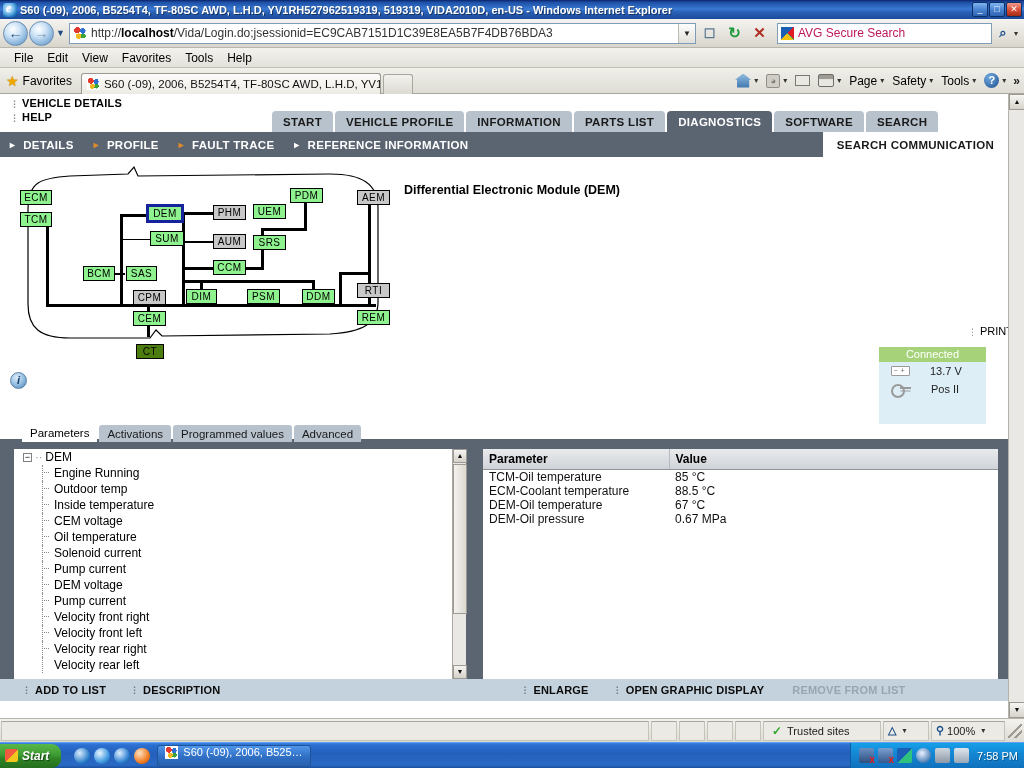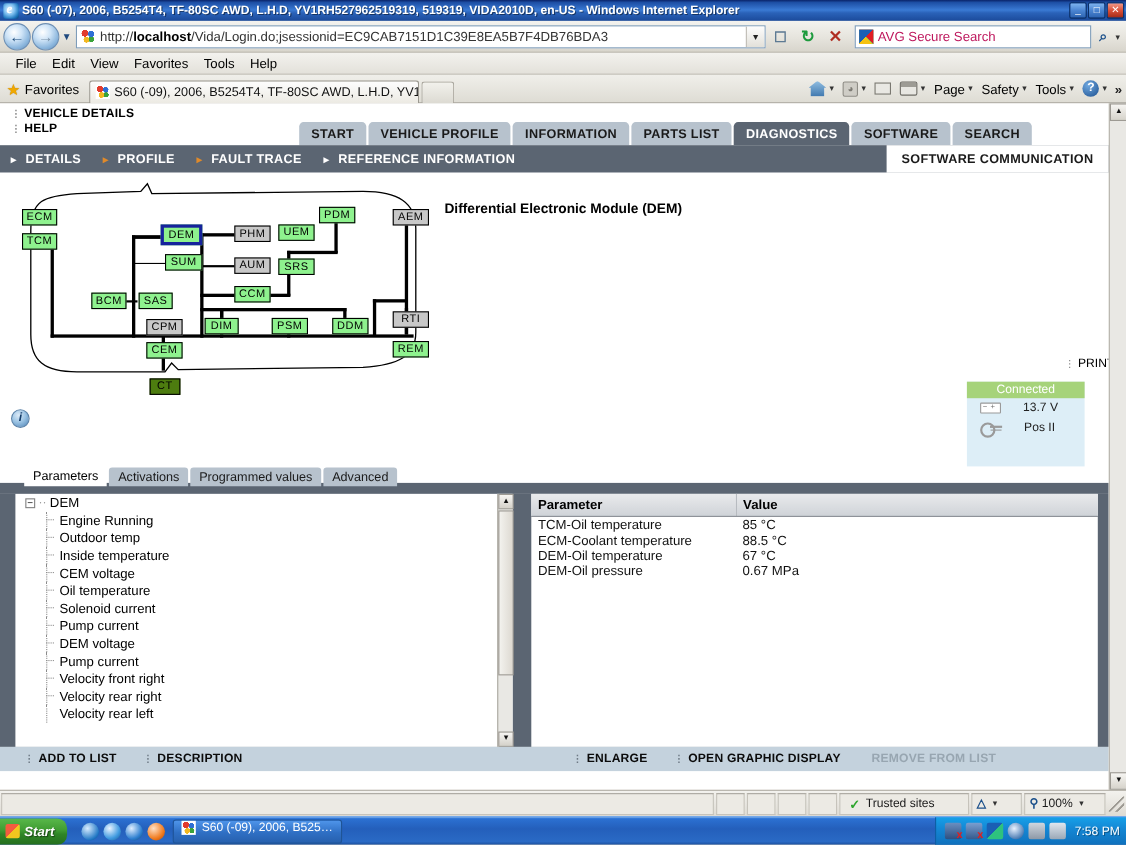--- a/index.html
+++ b/index.html
@@ -498,21 +498,21 @@
   .ti6 { background: linear-gradient(to bottom,#dfe6ee,#9aa7b6); }
   .clock { color: #fff; font-size: 11px; margin-left: 4px; text-shadow: 1px 1px 0 rgba(0,0,0,0.35); }
 </style>
 </head>
 <body>
 
 <div id="app">
 
   <div class="titlebar">
     <div class="tb-icon"></div>
-    <div class="tb-text">S60 (-07), 2006, B5254T4, TF-80SC AWD, L.H.D, YV1RH527962519319, 519319, VIDA2010D, en-US - Windows Internet Explorer</div>
+    <div class="tb-text">S60 (-09), 2006, B5254T4, TF-80SC AWD, L.H.D, YV1RH527962519319, 519319, VIDA2010D, en-US - Windows Internet Explorer</div>
     <div class="tb-buttons">
       <div class="tb-btn">_</div>
       <div class="tb-btn">□</div>
       <div class="tb-btn close">✕</div>
     </div>
   </div>
 
   <div class="addrbar">
     <div class="navbtn">←</div>
     <div class="navbtn fwd">→</div>
@@ -615,21 +615,21 @@
           <span>PROFILE</span>
         </div>
       <div class="subtab">
           <span class="arr orange">►</span>
           <span>FAULT TRACE</span>
         </div>
       <div class="subtab">
           <span class="arr">►</span>
           <span>REFERENCE INFORMATION</span>
         </div>
-      <div class="subtab active">SOFTWARE COMMUNICATION</div>
+      <div class="subtab active">SEARCH COMMUNICATION</div>
     </div>
 
     <div class="diagram-area">
       <div class="diagram-title">Differential Electronic Module (DEM)</div>
 
       <div class="net">
 
         <svg width="400" height="200" style="position:absolute;left:0;top:0;z-index:0">
           <path d="M 18 48 C 18 20, 30 16, 60 14 L 118 12 L 124 5 L 128 14 L 320 12 C 352 12, 368 22, 368 46
                    L 368 140 C 368 162, 352 170, 320 172 L 152 174 L 146 168 L 140 176 L 60 176
@@ -771,20 +771,25 @@
             </div>
           <div class="tnode">
               <span class="vline"></span>
               <span class="tick"></span>
               <span class="lbl">Pump current</span>
             </div>
           <div class="tnode">
               <span class="vline"></span>
               <span class="tick"></span>
               <span class="lbl">Velocity front right</span>
+            </div>
+          <div class="tnode">
+              <span class="vline"></span>
+              <span class="tick"></span>
+              <span class="lbl">Velocity front left</span>
             </div>
           <div class="tnode">
               <span class="vline"></span>
               <span class="tick"></span>
               <span class="lbl">Velocity rear right</span>
             </div>
           <div class="tnode">
               <span class="vline"></span>
               <span class="lbl">Velocity rear left</span>
             </div>

